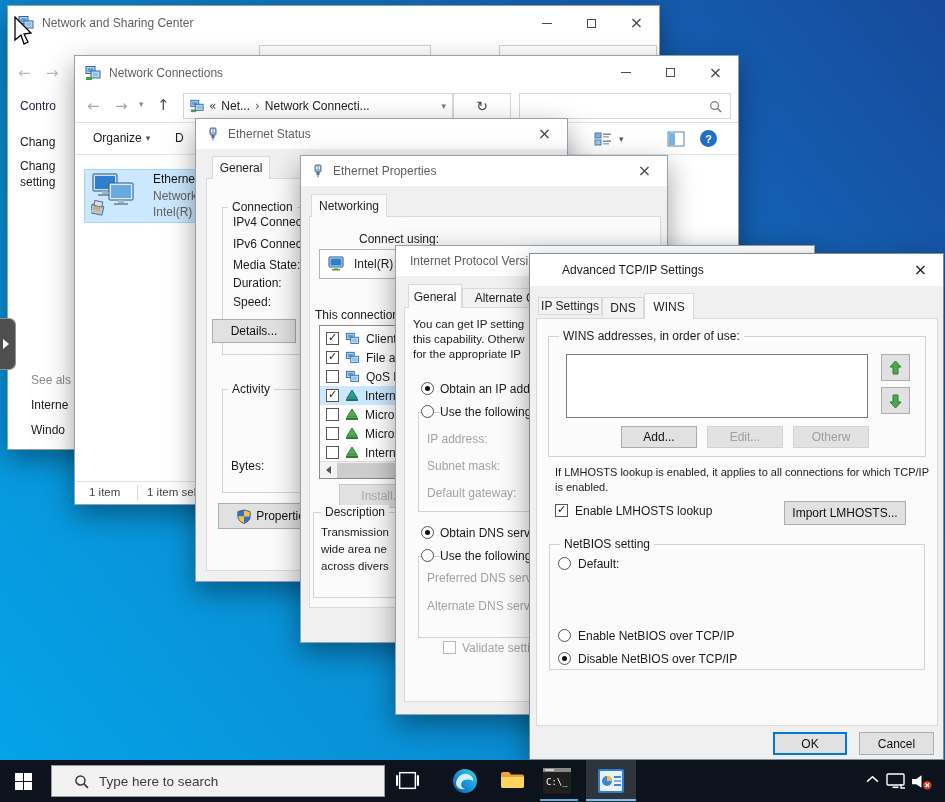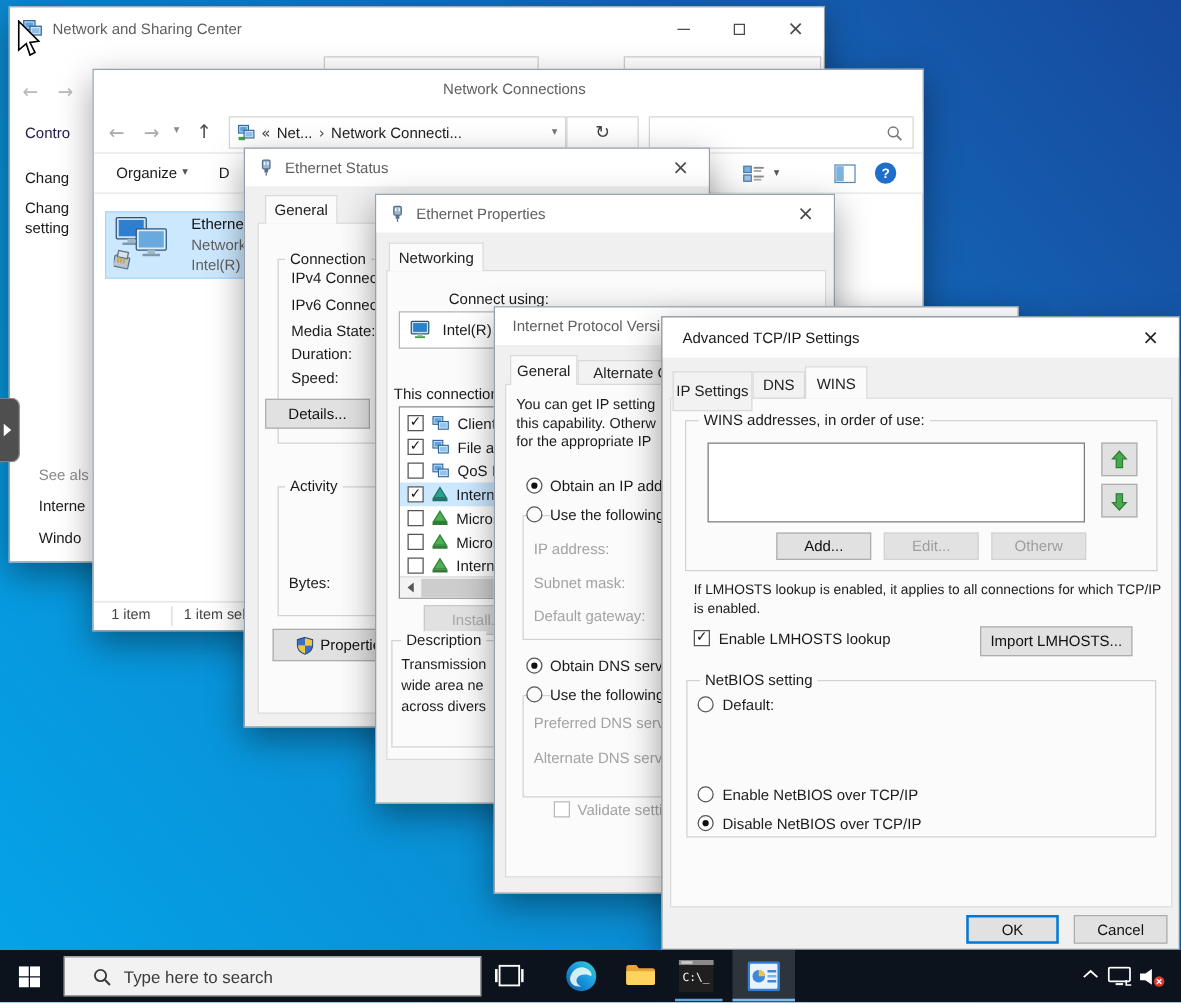--- a/index.html
+++ b/index.html
@@ -80,21 +80,21 @@
     <span class="lbl" style="left:12px;top:93px;color:#20204a;">Contro</span>
     <span class="lbl" style="left:12px;top:129px;">Chang</span>
     <span class="lbl" style="left:12px;top:153px;">Chang</span>
     <span class="lbl" style="left:12px;top:169px;">setting</span>
     <span class="lbl dim" style="left:23px;top:367px;color:#8a8a8a;">See als</span>
     <span class="lbl" style="left:23px;top:392px;">Interne</span>
     <span class="lbl" style="left:23px;top:417px;">Windo</span>
   </div>
 
   <div class="win white-win" style="left:74px;top:55px;width:665px;height:450px;z-index:2;">
-    <div class="titlebar" style="height:33px;flex-direction:column;">
+    <div class="titlebar" style="height:33px;">
       <svg width="16" height="16" viewBox="0 0 16 16">
           <rect x="1" y="1.5" width="9" height="7" fill="#bcd9f2" stroke="#2f6496"></rect>
           <rect x="2.5" y="3" width="6" height="4" fill="#5aa2e0"></rect>
           <rect x="6" y="6" width="9" height="7" fill="#cfe4f6" stroke="#2f6496"></rect>
           <rect x="7.5" y="7.5" width="6" height="4" fill="#8fc3ee"></rect>
           <rect x="1" y="12" width="6" height="3" fill="#43a047"></rect>
         </svg>
       <span class="title">Network Connections</span>
       <div class="caption-controls">
         <div class="cbtn">
@@ -372,29 +372,29 @@
     <div class="gbox" style="left:22px;top:310px;width:382px;height:82px;"></div>
     <span class="radio" style="left:25px;top:303px;background:#fbfbfb;"></span>
     <span class="lbl" style="left:44px;top:303px;background:#fbfbfb;padding-right:4px;">Use the following</span>
     <span class="lbl gray" style="left:31px;top:325px;">Preferred DNS serv</span>
     <span class="lbl gray" style="left:31px;top:353px;">Alternate DNS serv</span>
     <span class="cb graybox" style="left:47px;top:395px;"></span>
     <span class="lbl gray" style="left:66px;top:395px;">Validate setting</span>
   </div>
 
   <div class="win" style="left:529px;top:253px;width:415px;height:507px;z-index:6;border-color:#7e8a96;">
-    <div class="titlebar" style="height:32px;padding-left:16px;">
+    <div class="titlebar" style="height:32px;padding-left:32px;">
       <span class="title active">Advanced TCP/IP Settings</span>
       <div class="caption-controls">
         <div class="cbtn">
             <span class="x-glyph" style="color:#222;">×</span>
           </div>
       </div>
     </div>
-    <div class="tab" style="left:8px;top:43px;width:64px;height:32px;">IP Settings</div>
+    <div class="tab" style="left:8px;top:43px;width:64px;height:18px;">IP Settings</div>
     <div class="tab" style="left:72px;top:43px;width:42px;height:22px;">DNS</div>
     <div class="tab sel" style="left:114px;top:39px;width:50px;height:26px;">WINS</div>
     <div class="page" style="left:6px;top:64px;width:402px;height:408px;"></div>
     <div class="gbox" style="left:18px;top:82px;width:378px;height:121px;"></div>
     <span class="glabel" style="left:29px;top:75px;">WINS addresses, in order of use:</span>
     <div class="abs" style="left:36px;top:100px;width:302px;height:64px;background:#fff;border:1px solid #7a7a7a;"></div>
     <div class="btn" style="left:351px;top:100px;width:29px;height:27px;">
       <svg width="15" height="16" viewBox="0 0 15 16">
           <path d="M7.5 1 L13 7 H10 V14 H5 V7 H2 Z" fill="#49a94f" stroke="#2d7d34"></path>
         </svg>

